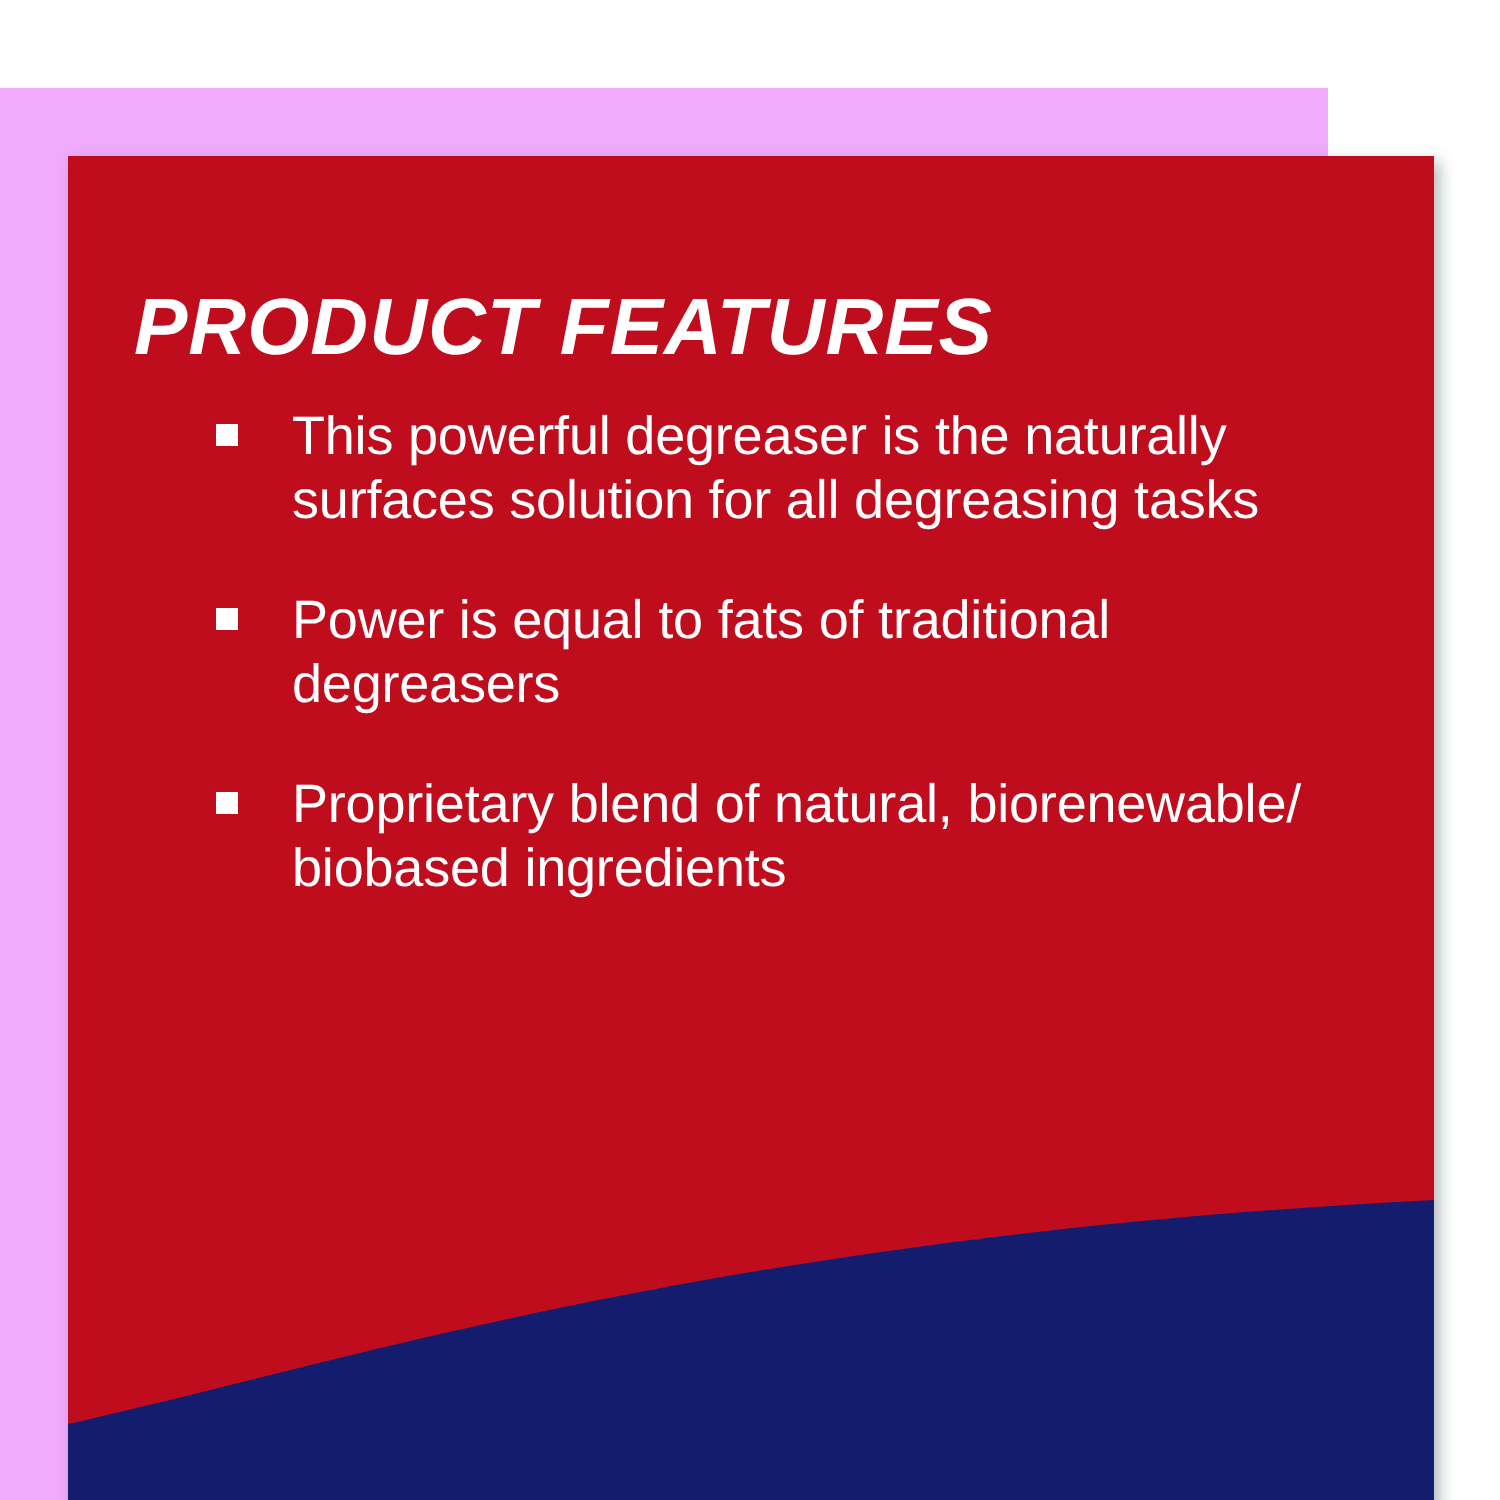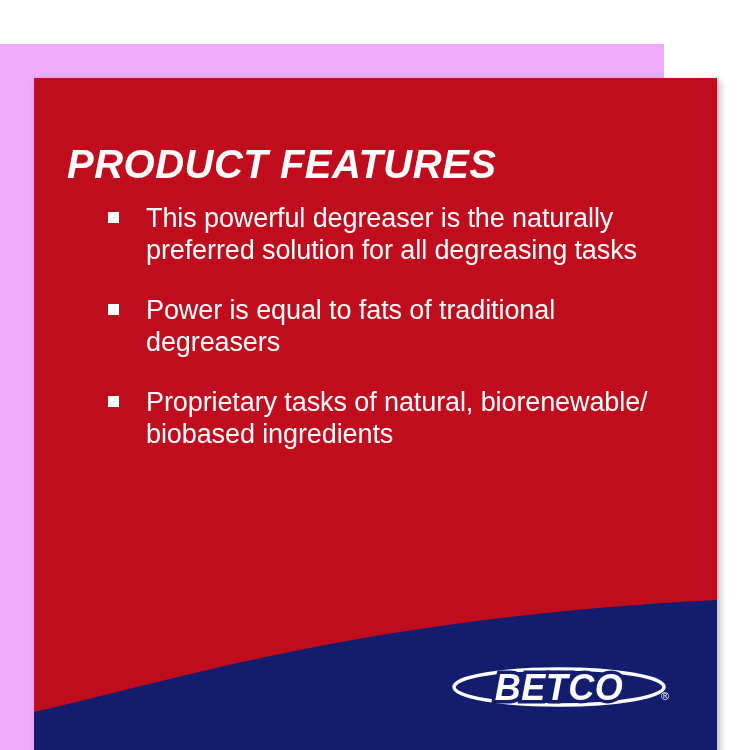--- a/index.html
+++ b/index.html
@@ -112,41 +112,31 @@
     <svg id="wave" viewBox="0 0 683 680" preserveAspectRatio="none" aria-hidden="true">
       <path d="M 0 634 C 150 600, 330 540, 683 522 L 683 680 L 0 680 Z" fill="#141c6e"></path>
     </svg>
 
     <div id="title">PRODUCT FEATURES</div>
 
     <ul id="features">
 
       <li class="feature">
         <span class="bullet-square"></span>
-        <span class="feature-text">This powerful degreaser is the naturally preferred solution for all degreasing tasks</span>
+        <span class="feature-text">This powerful degreaser is the naturally surfaces solution for all degreasing tasks</span>
       </li>
 
 
       <li class="feature">
         <span class="bullet-square"></span>
         <span class="feature-text">Power is equal to fats of traditional degreasers</span>
       </li>
 
       <li class="feature">
         <span class="bullet-square"></span>
-        <span class="feature-text">Proprietary tasks of natural, biorenewable/ biobased ingredients</span>
+        <span class="feature-text">Proprietary blend of natural, biorenewable/ biobased ingredients</span>
       </li>
 
     </ul>
 
-    <div id="logo">
-      <svg viewBox="0 0 224 46" width="224" height="46" aria-hidden="true">
-
-        <ellipse cx="108" cy="23" rx="105" ry="18" fill="none" stroke="#ffffff" stroke-width="3.4"></ellipse>
-
-        <text id="wordmark" x="108" y="36" text-anchor="middle" font-family="'Liberation Sans', sans-serif" font-size="36" font-weight="bold" font-style="italic" font-stretch="condensed" letter-spacing="0.5" stroke="#141c6e" stroke-width="7" paint-order="stroke" fill="#ffffff">BETCO</text>
-
-        <text id="tm" x="214" y="36" text-anchor="middle" font-family="'Liberation Sans', sans-serif" font-size="11" fill="#ffffff">®</text>
-      </svg>
-    </div>
 
   </div>
 </div>
 
 </body></html>

